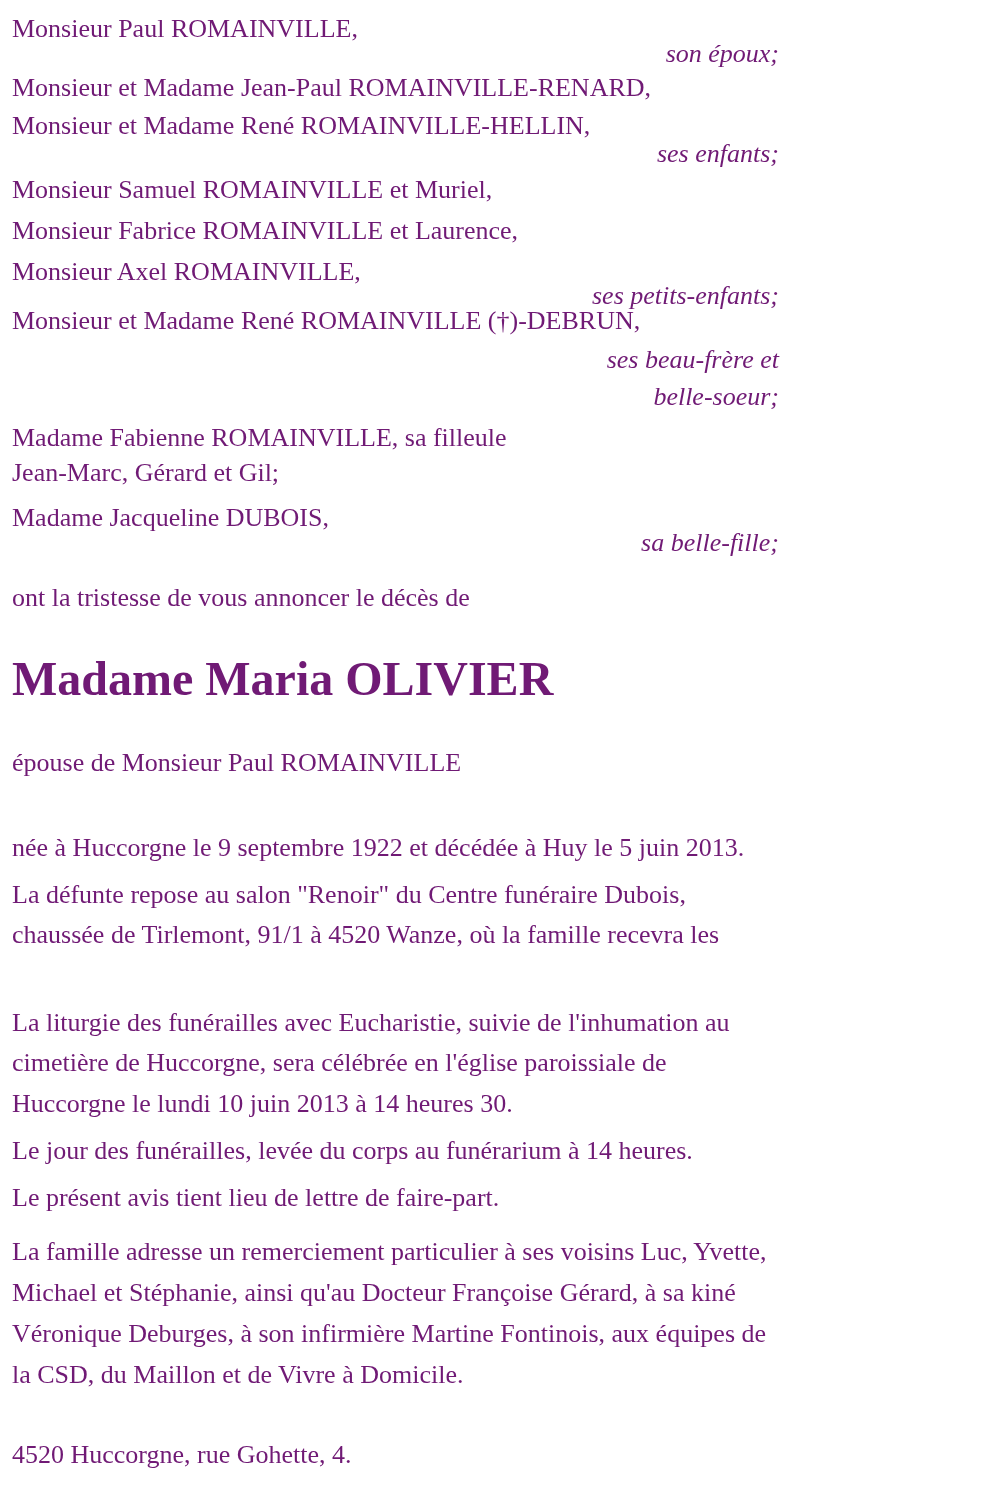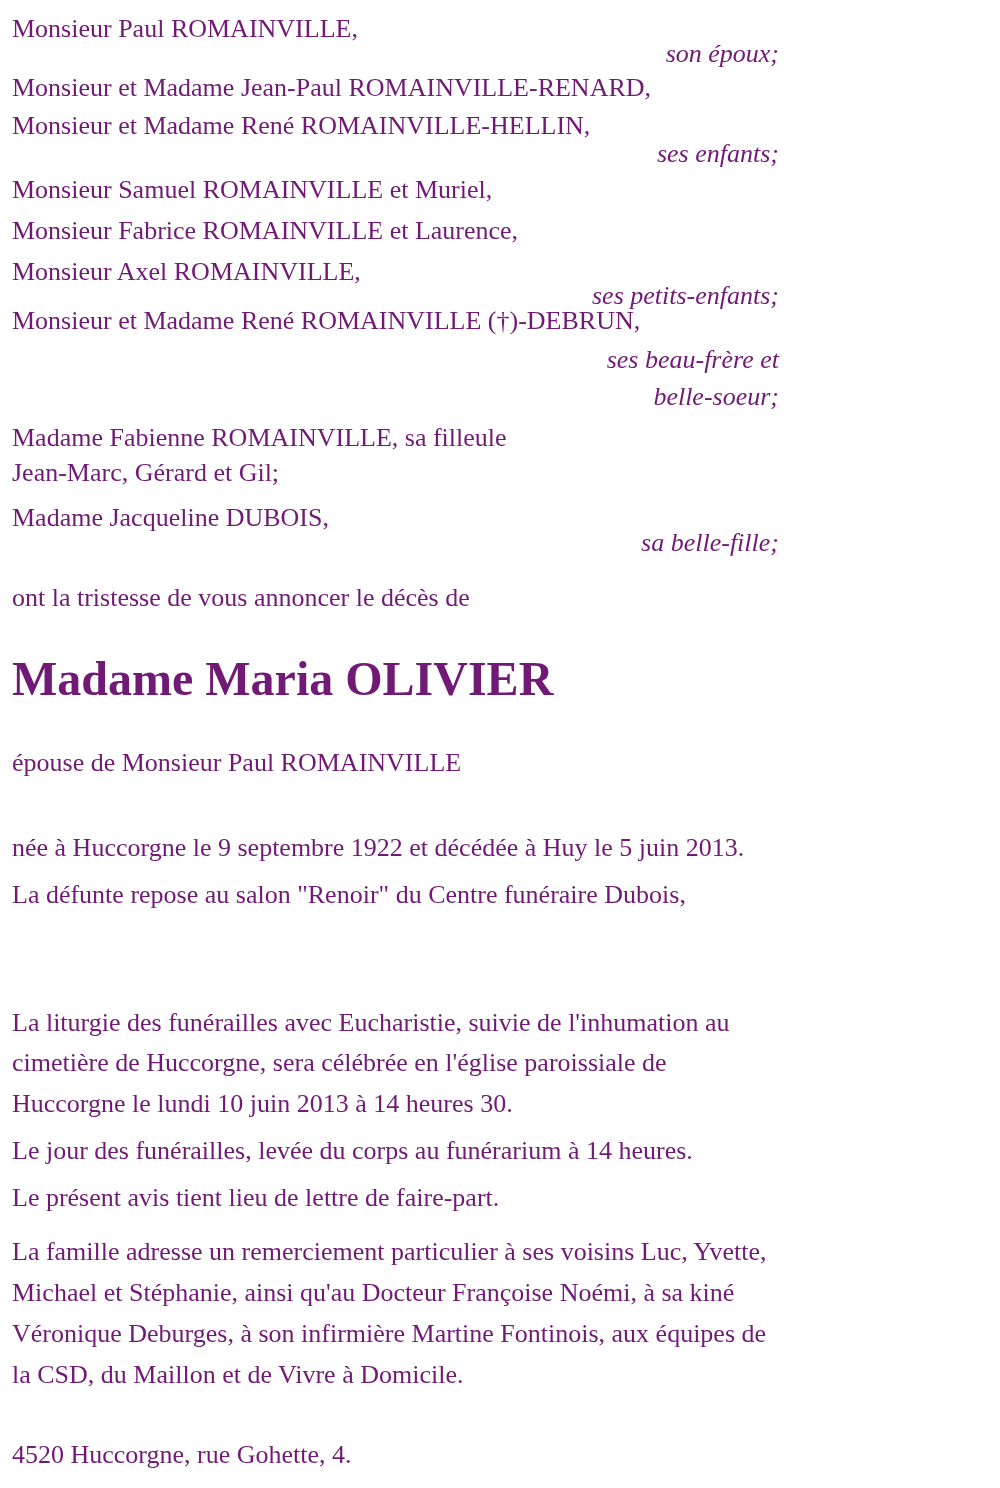--- a/index.html
+++ b/index.html
@@ -54,25 +54,26 @@
   <div class="ln right" style="top:528px">sa belle-fille;</div>
 
   <div class="ln" style="top:583px">ont la tristesse de vous annoncer le décès de</div>
 
   <div class="ln heading" style="top:656px">Madame Maria OLIVIER</div>
 
   <div class="ln" style="top:748px">épouse de Monsieur Paul ROMAINVILLE</div>
 
   <div class="ln" style="top:833px">née à Huccorgne le 9 septembre 1922 et décédée à Huy le 5 juin 2013.</div>
   <div class="ln" style="top:880px">La défunte repose au salon "Renoir" du Centre funéraire Dubois,</div>
+  <div class="ln" style="top:920px">chaussée de Tirlemont, 91/1 à 4520 Wanze, où la famille recevra les</div>
   <div class="ln" style="top:1008px">La liturgie des funérailles avec Eucharistie, suivie de l'inhumation au</div>
   <div class="ln" style="top:1048px">cimetière de Huccorgne, sera célébrée en l'église paroissiale de</div>
   <div class="ln" style="top:1089px">Huccorgne le lundi 10 juin 2013 à 14 heures 30.</div>
   <div class="ln" style="top:1136px">Le jour des funérailles, levée du corps au funérarium à 14 heures.</div>
   <div class="ln" style="top:1183px">Le présent avis tient lieu de lettre de faire-part.</div>
   <div class="ln" style="top:1237px">La famille adresse un remerciement particulier à ses voisins Luc, Yvette,</div>
-  <div class="ln" style="top:1278px">Michael et Stéphanie, ainsi qu'au Docteur Françoise Noémi, à sa kiné</div>
+  <div class="ln" style="top:1278px">Michael et Stéphanie, ainsi qu'au Docteur Françoise Gérard, à sa kiné</div>
   <div class="ln" style="top:1319px">Véronique Deburges, à son infirmière Martine Fontinois, aux équipes de</div>
   <div class="ln" style="top:1360px">la CSD, du Maillon et de Vivre à Domicile.</div>
 
   <div class="ln" style="top:1440px">4520 Huccorgne, rue Gohette, 4.</div>
 
 </div>
 
 </body></html>

